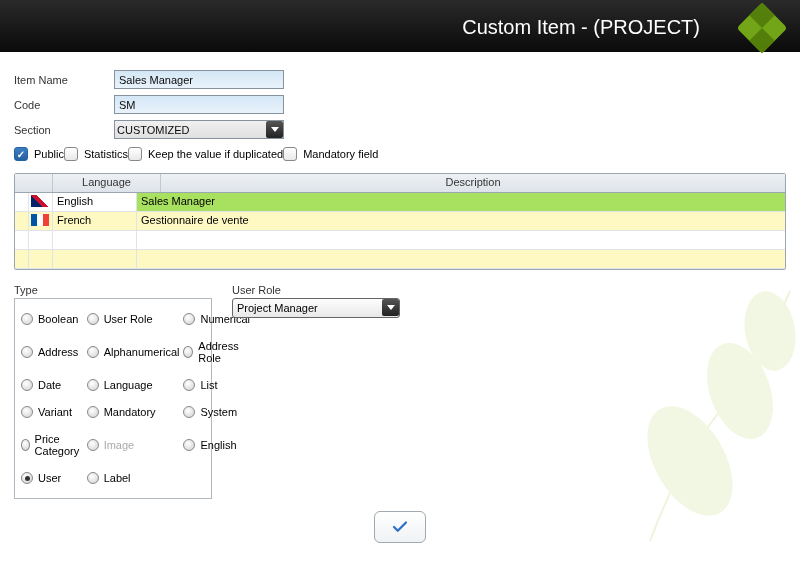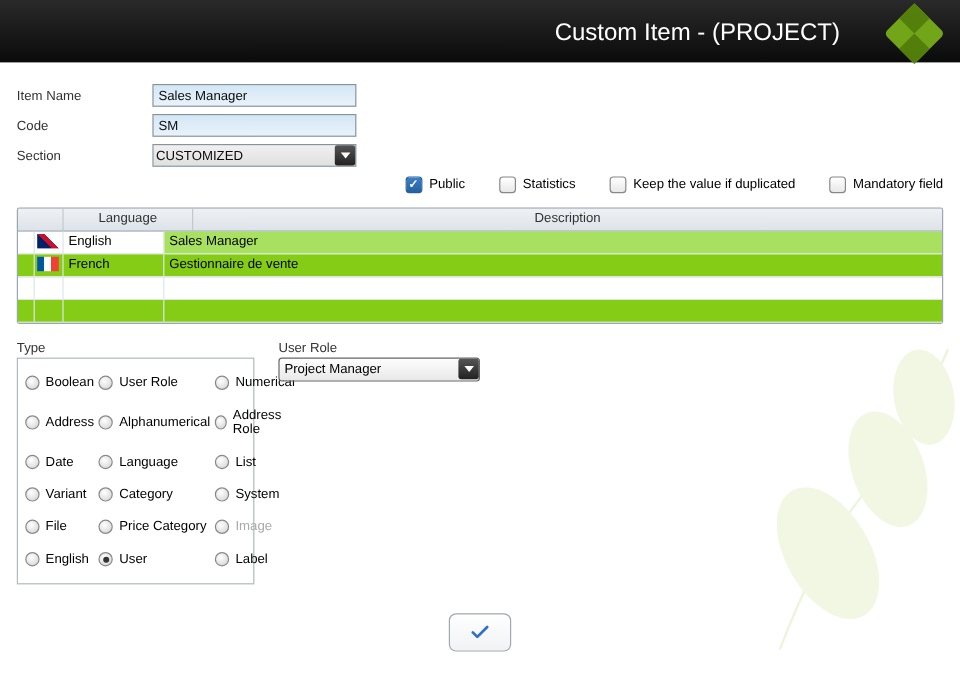--- a/index.html
+++ b/index.html
@@ -44,21 +44,21 @@
   .bg-leaves {
     position: absolute;
     right: 0;
     bottom: 0;
     width: 200px;
     height: 300px;
     opacity: 0.25;
     pointer-events: none;
   }
   
-  .form-row { display: flex; align-items: center; margin-bottom: 6px; gap: 13px; }
+  .form-row { display: flex; align-items: center; margin-bottom: 6px; }
   .form-label { width: 100px; color: #333; }
   .text-input {
     width: 170px;
     height: 19px;
     border: 1px solid #86929e;
     background: linear-gradient(to bottom, #d4e7f5, #e8f2fb);
     color: #0a0a0a;
     padding: 0 4px;
     font-size: 11px;
   }
@@ -86,21 +86,21 @@
     align-items: center;
     justify-content: center;
   }
   .select-btn::after {
     content: '';
     border-left: 4px solid transparent;
     border-right: 4px solid transparent;
     border-top: 5px solid #fff;
   }
   
-  .check-row { display: flex; align-items: center; gap: 28px; margin: 8px 0 12px 0; justify-content: flex-end; }
+  .check-row { display: flex; align-items: center; margin: 8px 0 12px 0; }
   .check-item { display: flex; align-items: center; gap: 6px; }
   .checkbox {
     width: 14px;
     height: 14px;
     border: 1px solid #888;
     border-radius: 3px;
     background: linear-gradient(to bottom, #fff, #e8e8e8);
     display: flex;
     align-items: center;
     justify-content: center;
@@ -132,21 +132,21 @@
     color: #333;
     border-right: 1px solid #c0c8d0;
     padding-top: 2px;
   }
   .th-flag { width: 38px; }
   .th-lang { width: 108px; }
   .th-desc { flex: 1; border-right: none; }
   
   .table-row { display: flex; height: 19px; border-bottom: 1px solid #e0e4e8; }
   .table-row.highlight .td-desc { background: #a8e060; }
-  .table-row.alt { background: #84cc16; }
+  .table-row.alt { background: #fef9c3; }
   .td { padding: 2px 4px; border-right: 1px solid #e0e4e8; }
   .td-icon { width: 14px; }
   .td-flag { width: 24px; padding: 2px; }
   .td-lang { width: 84px; }
   .td-desc { flex: 1; border-right: none; }
   
   .flag-en, .flag-fr {
     width: 18px;
     height: 12px;
     display: inline-block;
@@ -342,29 +342,25 @@
           <div class="radio-item">
             <div class="radio"></div>
             <span>List</span>
           </div>
           <div class="radio-item">
             <div class="radio"></div>
             <span>Variant</span>
           </div>
           <div class="radio-item">
             <div class="radio"></div>
-            <span>Category</span>
+            <span>Mandatory</span>
           </div>
           <div class="radio-item">
             <div class="radio"></div>
             <span>System</span>
-          </div>
-          <div class="radio-item">
-            <div class="radio"></div>
-            <span>File</span>
           </div>
           <div class="radio-item">
             <div class="radio"></div>
             <span>Price Category</span>
           </div>
           <div class="radio-item disabled">
             <div class="radio"></div>
             <span>Image</span>
           </div>
           <div class="radio-item">

